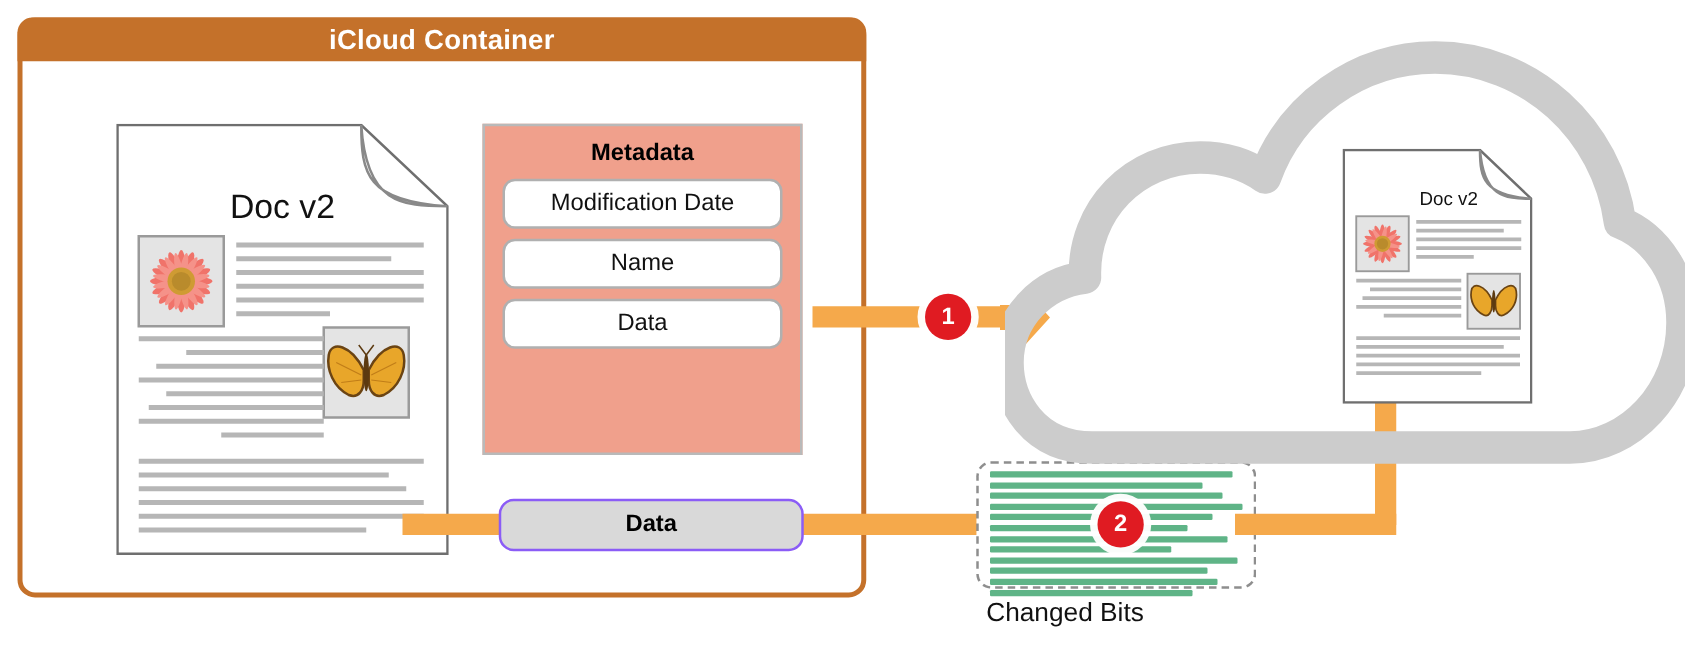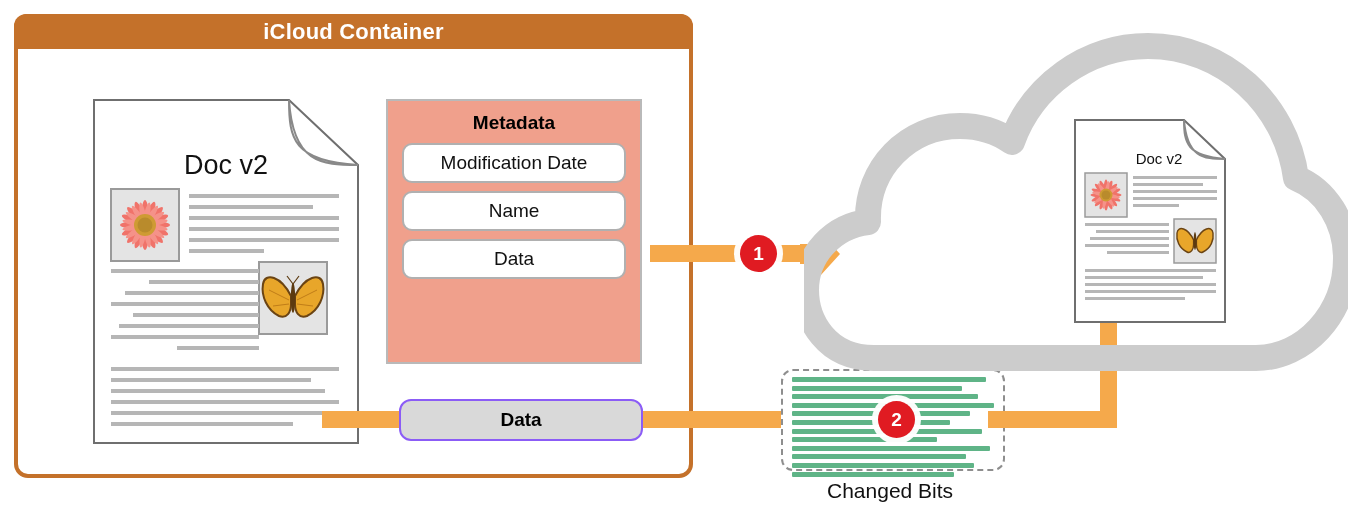--- a/index.html
+++ b/index.html
@@ -159,24 +159,24 @@
     padding: 6px 9px;
   }
   .bit-line {
     height: 5px;
     background: #5fb487;
     margin-bottom: 3.6px;
     border-radius: 1px;
   }
   .changed-bits-caption {
     position: absolute;
-    left: 827px;
+    left: 740px;
     top: 479px;
     width: 224px;
-    text-align: left;
+    text-align: center;
     font-size: 21px;
     color: #111111;
   }
 
   
   .cloud {
     position: absolute;
     left: 804px;
     top: 8px;
     width: 544px;

